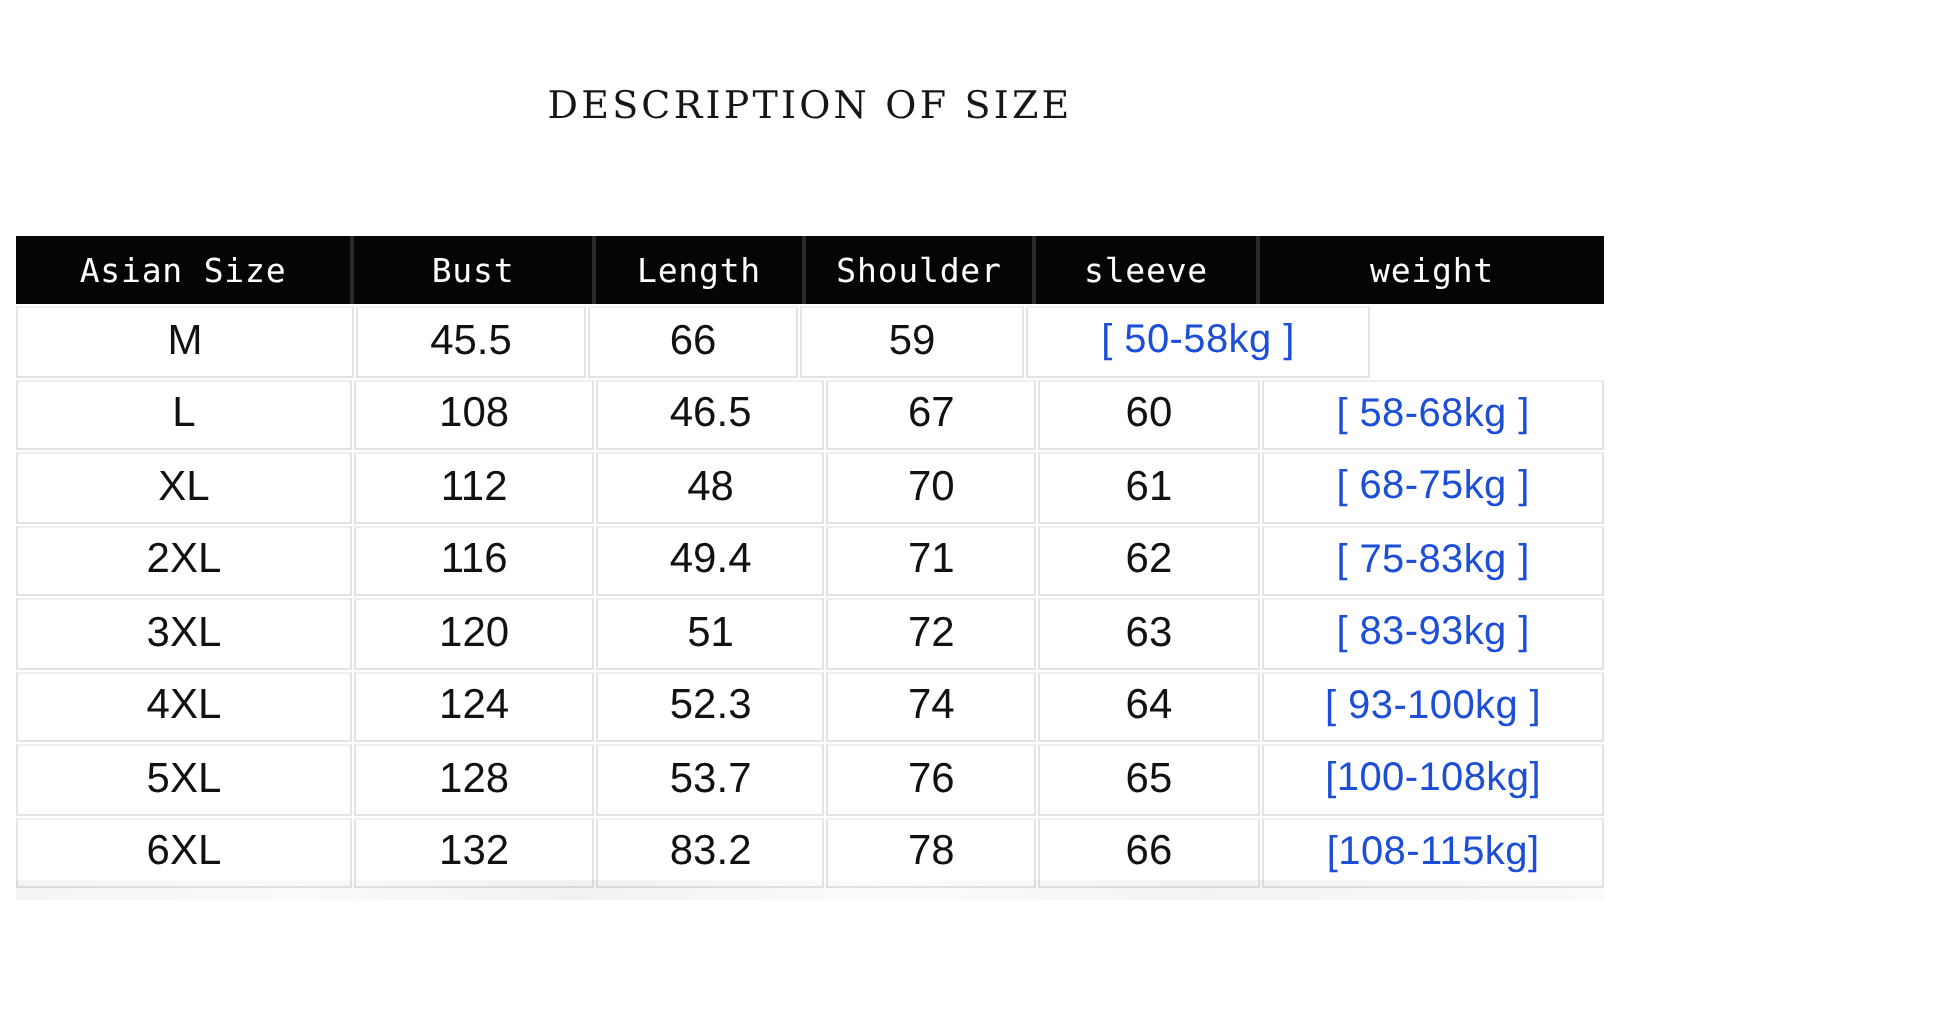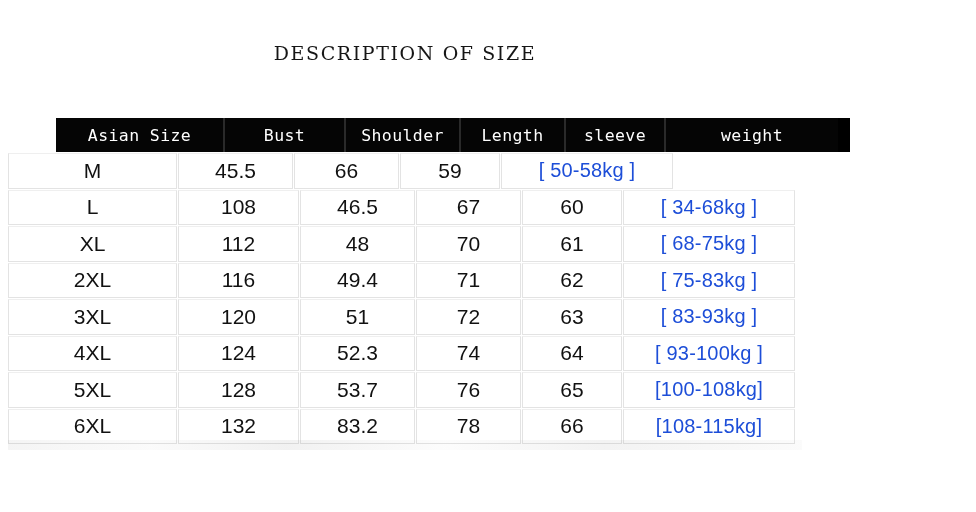--- a/index.html
+++ b/index.html
@@ -41,28 +41,27 @@
   .row {
     display: flex;
     width: 100%;
   }
 
   
   .c0 { width: 169px; }
   .c1 { width: 121px; }
   .c2 { width: 115px; }
   .c3 { width: 105px; }
-  .c4 { width: 100px; }
+  .c4 { width: 112px; }
   .c5 { width: 172px; }
 
   
   .header-row {
     height: 34px;
     background: #000000;
-    margin-left: 48px;
   }
   .header-row .cell {
     background: #050505;
     color: #ffffff;
     font-family: "DejaVu Sans Mono", monospace;
     font-size: 16.5px;
     letter-spacing: 0.4px;
     display: flex;
     align-items: center;
     justify-content: center;
@@ -120,41 +119,41 @@
 </head>
 <body>
 
 <div id="chart-title">DESCRIPTION OF SIZE</div>
 
 <div id="size-table">
 
   <div class="row header-row">
     <div class="cell c0">Asian Size</div>
     <div class="cell c1">Bust</div>
+    <div class="cell c3">Length</div>
     <div class="cell c2">Shoulder</div>
-    <div class="cell c3">Length</div>
     <div class="cell c4">sleeve</div>
     <div class="cell c5">weight</div>
   </div>
 
   <div class="row data-row">
     <div class="cell c0">M</div>
     <div class="cell c2">45.5</div>
     <div class="cell c3">66</div>
     <div class="cell c4">59</div>
     <div class="cell c5 weight">[ 50-58kg ]</div>
   </div>
 
   <div class="row data-row">
     <div class="cell c0">L</div>
     <div class="cell c1">108</div>
     <div class="cell c2">46.5</div>
     <div class="cell c3">67</div>
     <div class="cell c4">60</div>
-    <div class="cell c5 weight">[ 34-68kg ]</div>
+    <div class="cell c5 weight">[ 58-68kg ]</div>
   </div>
 
   <div class="row data-row">
     <div class="cell c0">XL</div>
     <div class="cell c1">112</div>
     <div class="cell c2">48</div>
     <div class="cell c3">70</div>
     <div class="cell c4">61</div>
     <div class="cell c5 weight">[ 68-75kg ]</div>
   </div>

